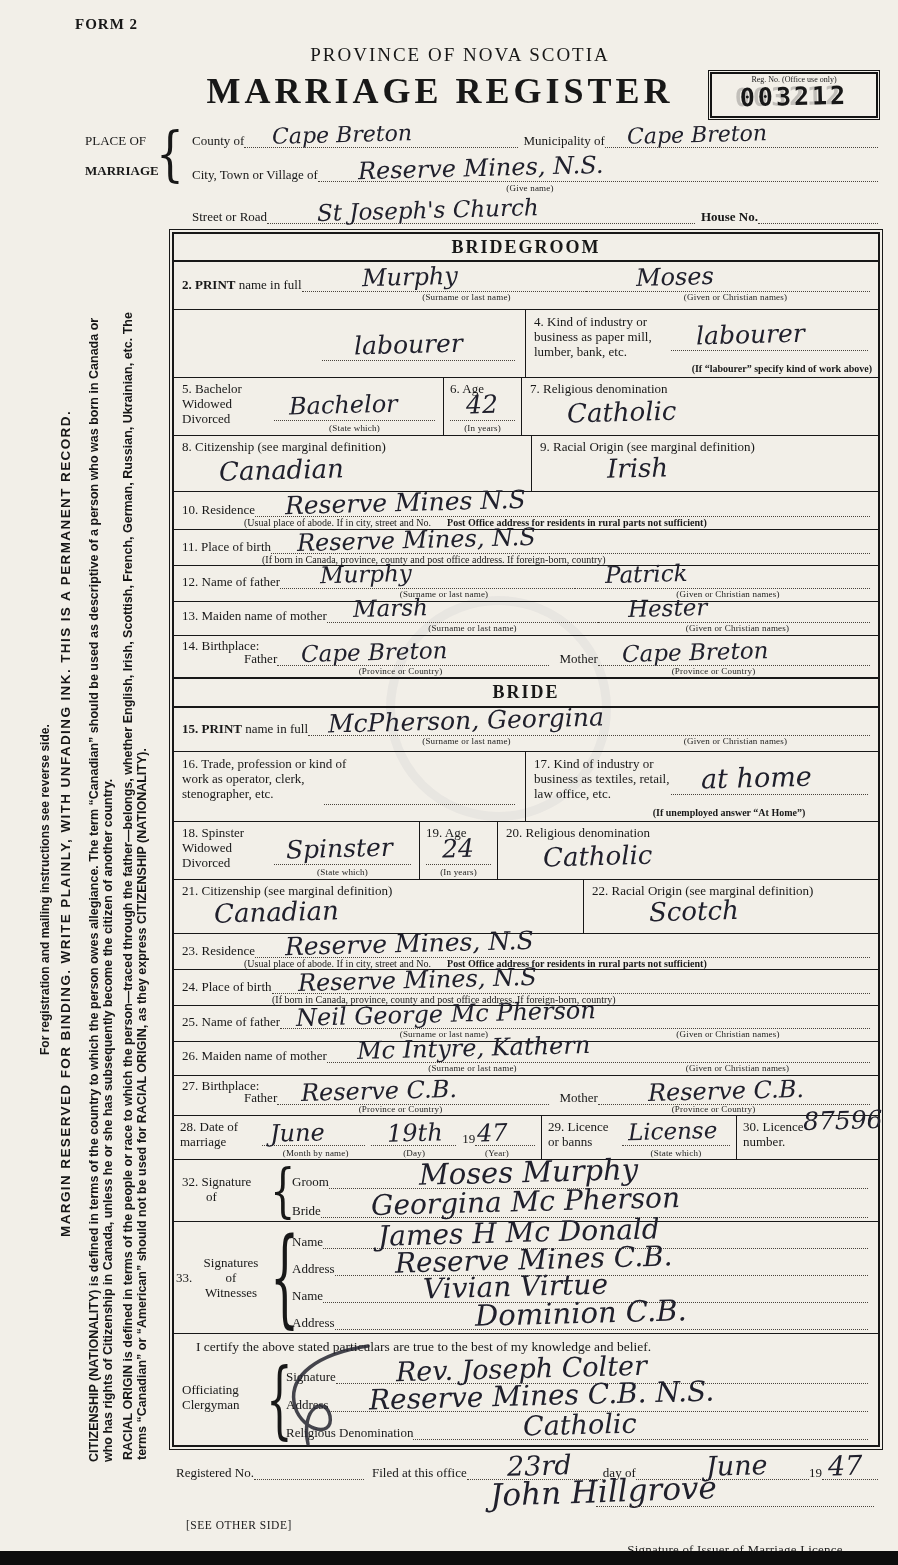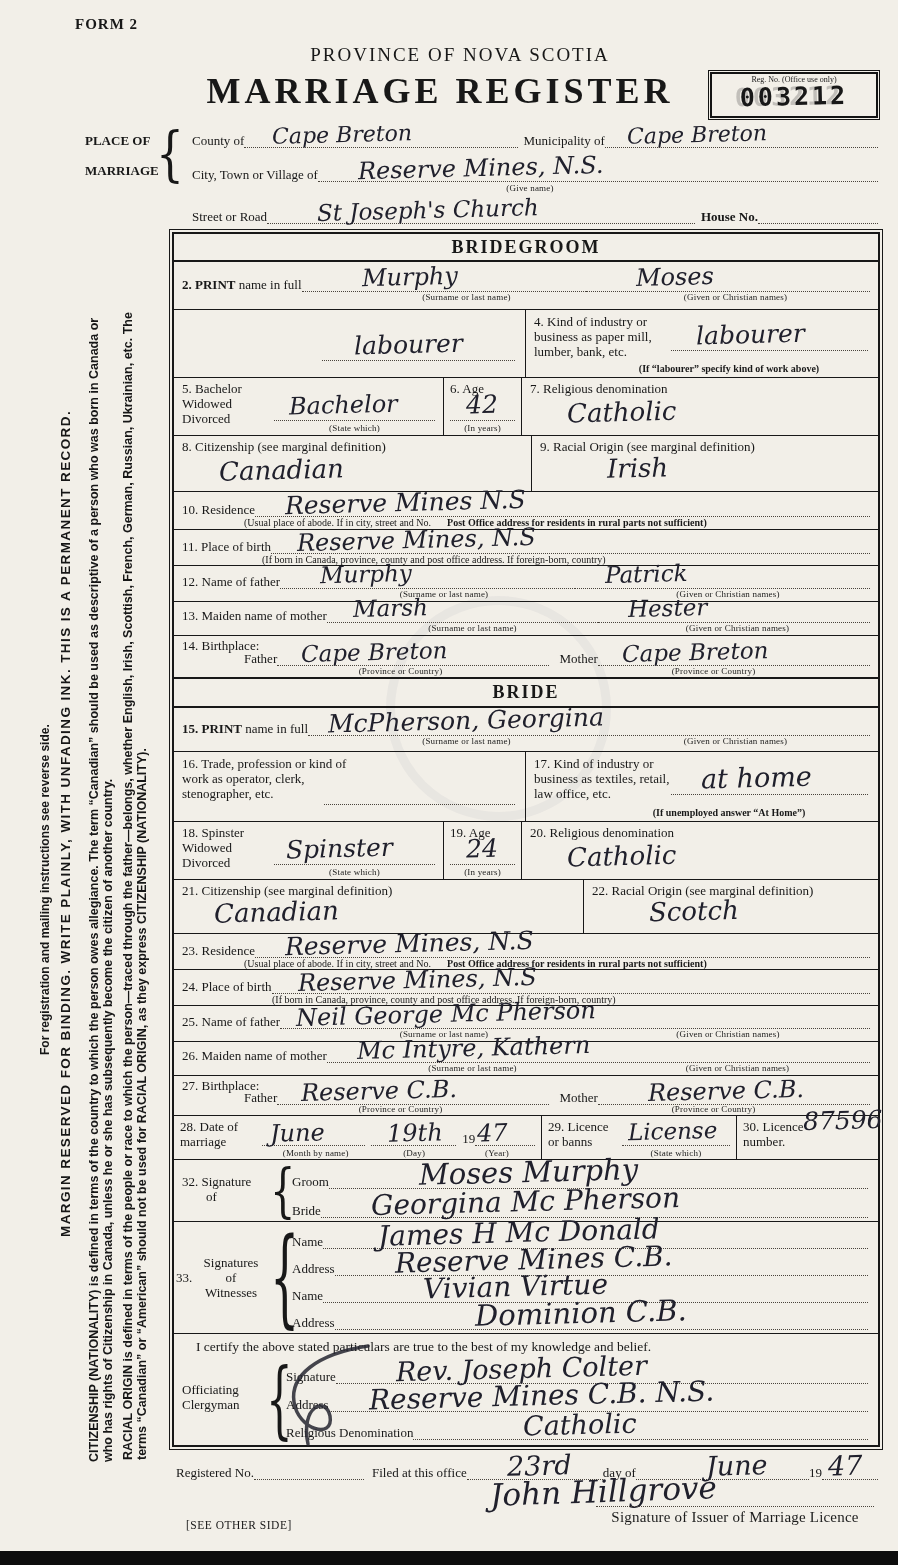--- a/index.html
+++ b/index.html
@@ -49,21 +49,21 @@
 
   <div class="abs" style="left:75px;top:16px;font-family:Liberation Serif, serif;font-weight:bold;font-size:15px;letter-spacing:1px">FORM 2</div>
   <div class="abs" style="left:210px;top:44px;width:500px;text-align:center;font-size:19px;letter-spacing:2px">PROVINCE OF NOVA SCOTIA</div>
   <div class="abs" style="left:180px;top:70px;width:520px;text-align:center;font-weight:bold;font-size:36px;letter-spacing:4px">MARRIAGE REGISTER</div>
 
   <div class="abs" style="left:710px;top:72px;width:168px;height:46px;border:2px solid #141414;outline:1px solid #141414;outline-offset:1px;text-align:center;background:#f2efe8">
     <div style="font-size:8px;padding-top:1px">Reg. No. (Office use only)</div>
     <div style="font-family:'DejaVu Sans Mono',monospace;font-weight:bold;font-size:25px;letter-spacing:3px;margin-top:-2px;transform:rotate(-1.3deg);text-shadow:-5px 0 0 rgba(25,25,25,.22)">003212</div>
   </div>
 
-  <div class="abs lbl" style="left:85px;top:133px;font-weight:bold">PLACE OF</div>
+  <div class="abs lbl" style="left:85px;top:133px;font-weight:normal">PLACE OF</div>
   <div class="abs lbl" style="left:85px;top:163px;font-weight:bold">MARRIAGE</div>
   <div class="brace" style="left:156px;top:124px;font-size:44px;transform:scaleY(1.35)">{</div>
 
   <div class="abs fl" style="left:192px;top:126px;width:686px;height:22px">
     <span class="lbl">County of</span>
     <span class="dot fillr">
       <span class="hw" style="left:28px;bottom:1px">Cape Breton</span>
     </span>
     <span class="lbl" style="margin-left:6px">Municipality of</span>
     <span class="dot fillr">
@@ -113,21 +113,21 @@
 
     <div class="row cols" style="height:68px">
       <div class="col" style="width:352px">
         <div class="dot" style="position:absolute;left:148px;right:10px;bottom:16px"></div>
         <span class="hw" style="left:180px;bottom:20px;font-size:25px">labourer</span>
       </div>
       <div class="col" style="flex:1">
         <div class="lbl" style="position:absolute;left:8px;top:4px;width:152px">4. Kind of industry or business as paper mill, lumber, bank, etc.</div>
         <div class="dot" style="position:absolute;left:145px;right:10px;bottom:26px"></div>
         <span class="hw" style="left:170px;bottom:30px;font-size:25px">labourer</span>
-        <div class="ntb" style="position:absolute;left:60px;right:6px;bottom:3px;text-align:center">(If “labourer” specify kind of work above)</div>
+        <div class="ntb" style="position:absolute;left:60px;right:6px;bottom:3px;text-align:right">(If “labourer” specify kind of work above)</div>
       </div>
     </div>
 
     <div class="row cols" style="height:58px">
       <div class="col" style="width:270px">
         <div class="lbl" style="position:absolute;left:8px;top:3px"><span>5. Bachelor</span><br><span>Widowed</span><br><span>Divorced</span></div>
         <div class="dot" style="position:absolute;left:100px;right:8px;bottom:14px"></div>
         <span class="hw" style="left:115px;bottom:18px;font-size:24px">Bachelor</span>
         <div class="sub" style="position:absolute;left:100px;right:8px;bottom:2px">(State which)</div>
       </div>
@@ -255,21 +255,21 @@
       </div>
       <div class="col" style="flex:1">
         <div class="lbl" style="position:absolute;left:8px;top:4px;width:150px">17. Kind of industry or business as textiles, retail, law office, etc.</div>
         <div class="dot" style="position:absolute;left:145px;right:10px;bottom:26px"></div>
         <span class="hw" style="left:175px;bottom:30px;font-size:27px">at home</span>
         <div class="ntb" style="position:absolute;left:60px;right:6px;bottom:3px;text-align:center">(If unemployed answer “At Home”)</div>
       </div>
     </div>
 
     <div class="row cols" style="height:58px">
-      <div class="col" style="width:270px">
+      <div class="col" style="width:246px">
         <div class="lbl" style="position:absolute;left:8px;top:3px"><span>18. Spinster</span><br><span>Widowed</span><br><span>Divorced</span></div>
         <div class="dot" style="position:absolute;left:100px;right:8px;bottom:14px"></div>
         <span class="hw" style="left:112px;bottom:18px;font-size:25px">Spinster</span>
         <div class="sub" style="position:absolute;left:100px;right:8px;bottom:2px">(State which)</div>
       </div>
       <div class="col" style="width:78px">
         <div class="lbl" style="position:absolute;left:6px;top:3px">19. Age</div>
         <div class="dot" style="position:absolute;left:6px;right:6px;bottom:14px"></div>
         <span class="hw" style="left:22px;bottom:18px;font-size:25px">24</span>
         <div class="sub" style="position:absolute;left:0;right:0;bottom:2px">(In years)</div>
@@ -483,19 +483,19 @@
     <span class="lbl">19</span>
     <span class="dot" style="width:56px;position:relative;height:100%">
       <span class="hw" style="left:6px;bottom:0;font-size:27px">47</span>
     </span>
   </div>
 
   <div class="abs" style="left:490px;top:1476px;width:340px;position:absolute">
     <span class="hw" style="position:static;display:inline-block;font-size:31px;transform:rotate(-2deg)">John Hillgrove</span>
   </div>
   <div class="abs dot" style="left:596px;top:1506px;width:278px"></div>
-  <div class="abs sub" style="left:594px;top:1509px;width:282px;font-size:15px">Signature of Issuer of Marriage Licence</div>
+  <div class="abs sub" style="left:594px;top:1542px;width:282px;font-size:13px">Signature of Issuer of Marriage Licence</div>
 
   <div class="abs" style="left:186px;top:1519px;font-size:11.5px;letter-spacing:.5px">[SEE OTHER SIDE]</div>
 
   <div class="abs" style="left:0;top:1551px;width:898px;height:14px;background:#0d0d0d"></div>
 
 </div>
 
 </body></html>

